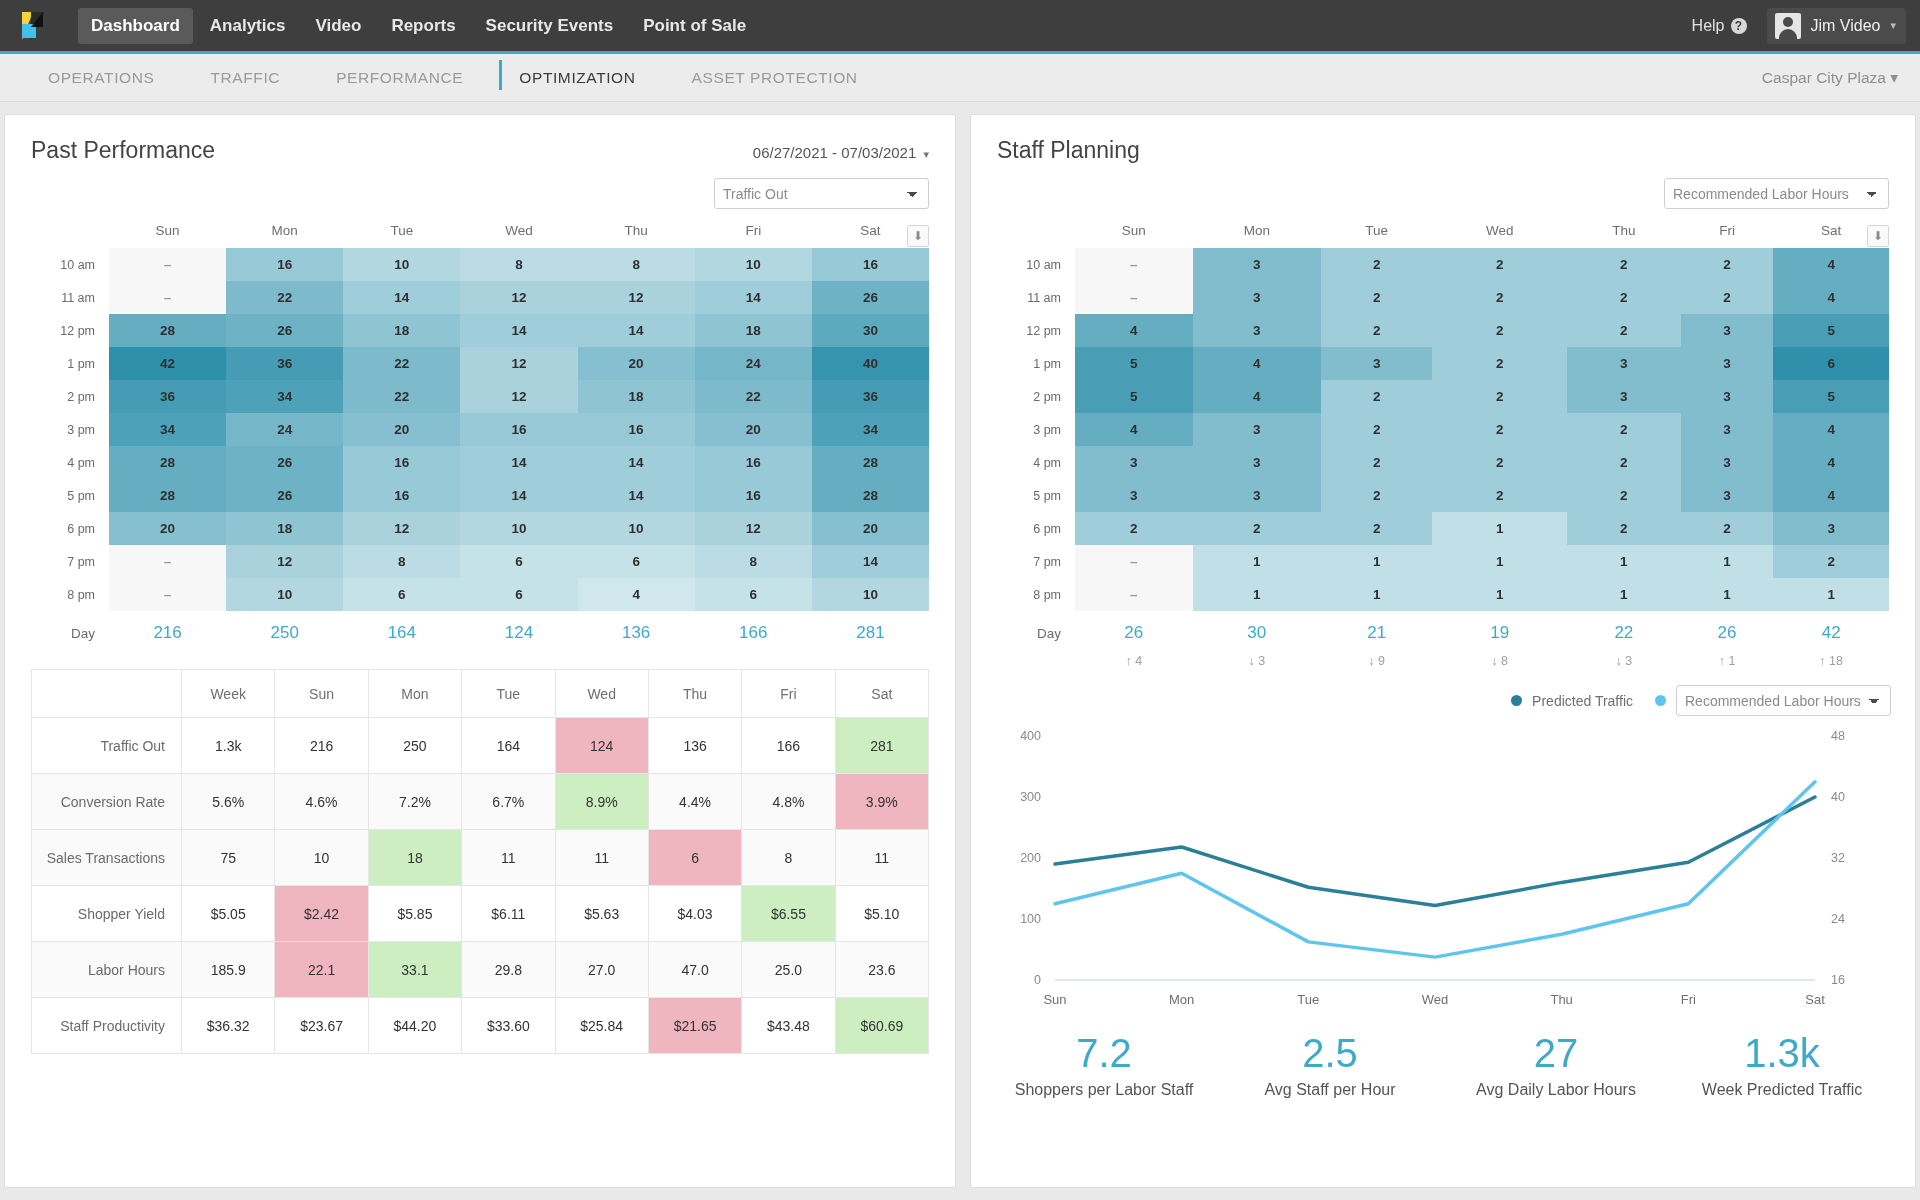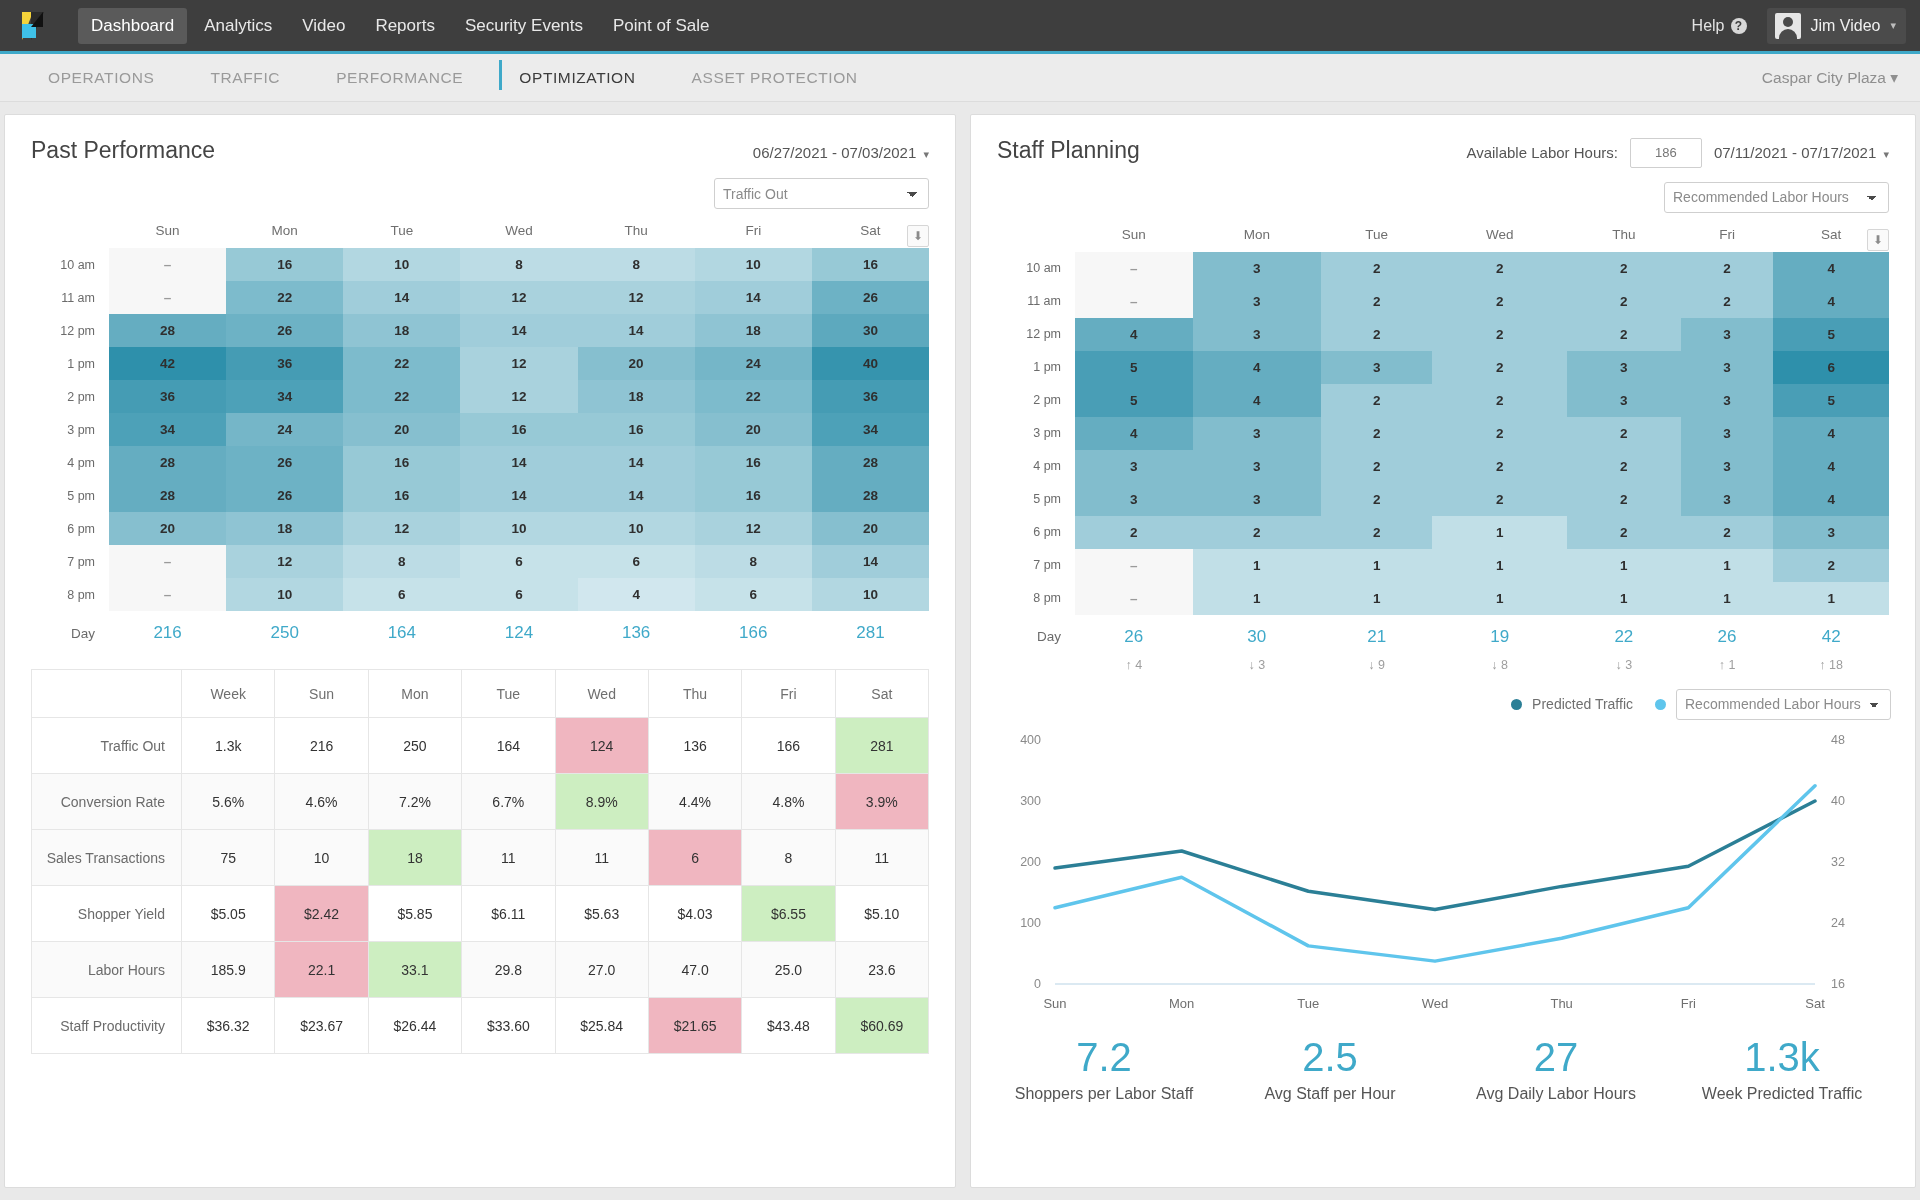--- a/index.html
+++ b/index.html
@@ -19,21 +19,21 @@
   }
   .logo { width: 46px; height: 32px; margin: 0 14px 0 18px; position: relative; }
   .logo .s1 { position:absolute; left:4px; top:2px; width:0; height:0;
     border-left: 11px solid #f5d33a; border-bottom: 28px solid transparent; }
   .logo .s2 { position:absolute; left:13px; top:2px; width:0; height:0;
     border-left: 13px solid #2b2b2b; border-bottom: 28px solid transparent; }
   .logo .s3 { position:absolute; left:4px; top:14px; width:14px; height:14px; background:#3fc1e8; }
   .logo .s4 { position:absolute; left:13px; top:2px; width:0; height:0;
     border-right: 12px solid #111; border-top: 15px solid transparent; }
 
-  .topnav { display: flex; align-items: flex-end; gap: 4px; }
+  .topnav { display: flex; align-items: flex-end; gap: 4px; font-weight: bold; }
   .topnav a {
     color: #e8e8e8; font-size: 17px; text-decoration: none;
     padding: 8px 13px; border-radius: 3px; white-space: nowrap;
   }
   .topnav a.active { background: #5a5a5a; color: #fff; }
 
   .topright { margin-left: auto; display: flex; align-items: center; padding-right: 14px; }
   .help { color: #e2e2e2; font-size: 16px; display:flex; align-items:center; gap:6px; margin-right: 20px; }
   .help .qmark {
     width: 16px; height: 16px; border-radius: 50%; background: #d8d8d8; color: #3e3e3e;
@@ -413,43 +413,35 @@
               <td>29.8</td>
               <td>27.0</td>
               <td>47.0</td>
               <td>25.0</td>
               <td>23.6</td>
             </tr>
             <tr>
               <td class="lbl">Staff Productivity</td>
               <td>$36.32</td>
               <td>$23.67</td>
-              <td>$26.44</td>
+              <td>$44.20</td>
               <td>$33.60</td>
               <td>$25.84</td>
               <td class="neg">$21.65</td>
               <td>$43.48</td>
               <td class="pos">$60.69</td>
             </tr>
           </tbody>
         </table>
     </div>
   </div>
 
   <div class="card right">
     <div class="card-head">
       <div class="card-title">Staff Planning</div>
-      <div class="daterange" style="display:flex; align-items:center; gap:12px;">
-        <span>Available Labor Hours:</span>
-        <input class="lh-input" value="186" style="">
-        <span>
-          <span>07/11/2021 - 07/17/2021</span>
-          <span class="c">▾</span>
-        </span>
-      </div>
     </div>
 
     <div style="display:flex; justify-content:flex-end; padding: 14px 26px 0 26px;">
       <select class="sel" style="width: 225px;" id="sp-select"><option>Recommended Labor Hours</option><option>Predicted Traffic</option></select>
     </div>
 
     <div style="padding: 6px 26px 0 26px; position:relative;">
       <div style="position:absolute; right:26px; top:16px;">
         <span class="dl-icon">⬇</span>
       </div>

